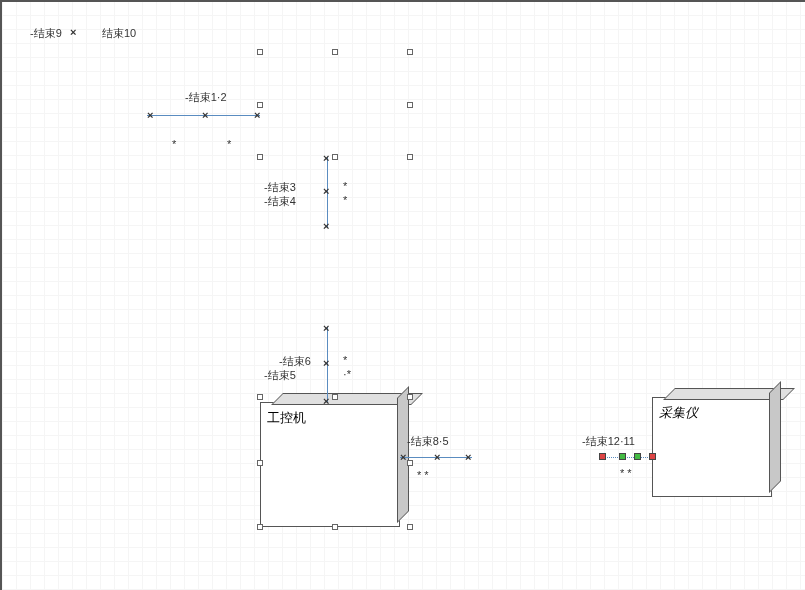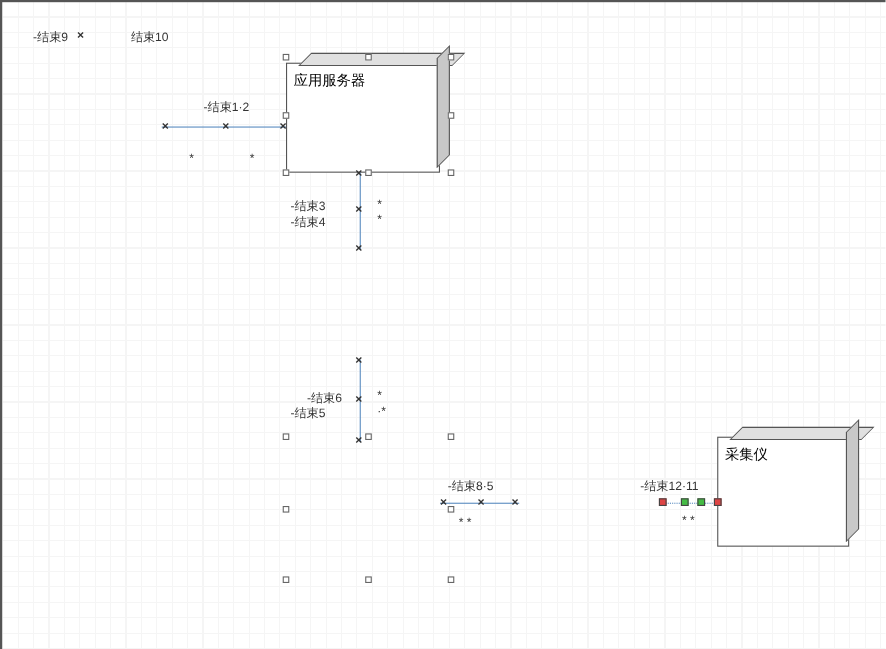--- a/index.html
+++ b/index.html
@@ -18,25 +18,22 @@
 .dot.red{background:#d44}
 .dot.green{background:#4b4}
 </style>
 </head>
 <body>
 
 <div class="canvas">
 
   <div class="label" style="left:28px;top:24px">-结束9</div>
   <div class="label x" style="left:68px;top:24px">×</div>
-  <div class="label" style="left:117px;top:24px">结束10</div>
+  <div class="label" style="left:100px;top:24px">结束10</div>
 
-  <div class="box" style="left:258px;top:55px;width:140px;height:100px">
-    <span class="title">应用服务器</span>
-  </div>
   <div class="sel" style="left:255px;top:47px"></div>
   <div class="sel" style="left:405px;top:47px"></div>
   <div class="sel" style="left:255px;top:152px"></div>
   <div class="sel" style="left:405px;top:152px"></div>
   <div class="sel" style="left:330px;top:47px"></div>
   <div class="sel" style="left:330px;top:152px"></div>
   <div class="sel" style="left:255px;top:100px"></div>
   <div class="sel" style="left:405px;top:100px"></div>
 
   <div class="conn" style="left:145px;top:113px;width:113px"></div>
@@ -50,20 +47,23 @@
 
   <div class="vconn" style="left:325px;top:155px;height:70px"></div>
   <span class="label x" style="left:321px;top:150px">×</span>
   <span class="label x" style="left:321px;top:183px">×</span>
   <span class="label x" style="left:321px;top:218px">×</span>
   <div class="label" style="left:262px;top:178px">-结束3</div>
   <div class="label" style="left:262px;top:192px">-结束4</div>
   <div class="label" style="left:341px;top:178px">*</div>
   <div class="label" style="left:341px;top:192px">*</div>
 
+  <div class="box" style="left:258px;top:400px;width:140px;height:125px">
+    <span class="title">工控机</span>
+  </div>
   <div class="sel" style="left:255px;top:392px"></div>
   <div class="sel" style="left:405px;top:392px"></div>
   <div class="sel" style="left:255px;top:522px"></div>
   <div class="sel" style="left:405px;top:522px"></div>
   <div class="sel" style="left:330px;top:392px"></div>
   <div class="sel" style="left:330px;top:522px"></div>
   <div class="sel" style="left:255px;top:458px"></div>
   <div class="sel" style="left:405px;top:458px"></div>
 
   <div class="vconn" style="left:325px;top:325px;height:75px"></div>
@@ -77,21 +77,21 @@
 
 
   <div class="conn" style="left:398px;top:455px;width:72px"></div>
   <span class="label x" style="left:398px;top:449px">×</span>
   <span class="label x" style="left:432px;top:449px">×</span>
   <span class="label x" style="left:463px;top:449px">×</span>
   <div class="label" style="left:405px;top:432px">-结束8·5</div>
   <div class="label" style="left:415px;top:467px">* *</div>
 
   <div class="box" style="left:650px;top:395px;width:120px;height:100px">
-    <span class="title" style="">采集仪</span>
+    <span class="title" style="font-style:italic">采集仪</span>
   </div>
 
   <div class="conn" style="left:600px;top:455px;width:50px;border-top-style:dotted"></div>
   <div class="dot red" style="left:597px;top:451px"></div>
   <div class="dot green" style="left:617px;top:451px"></div>
   <div class="dot green" style="left:632px;top:451px"></div>
   <div class="dot red" style="left:647px;top:451px"></div>
   <div class="label" style="left:580px;top:432px">-结束12·11</div>
   <div class="label" style="left:618px;top:465px">* *</div>
 

